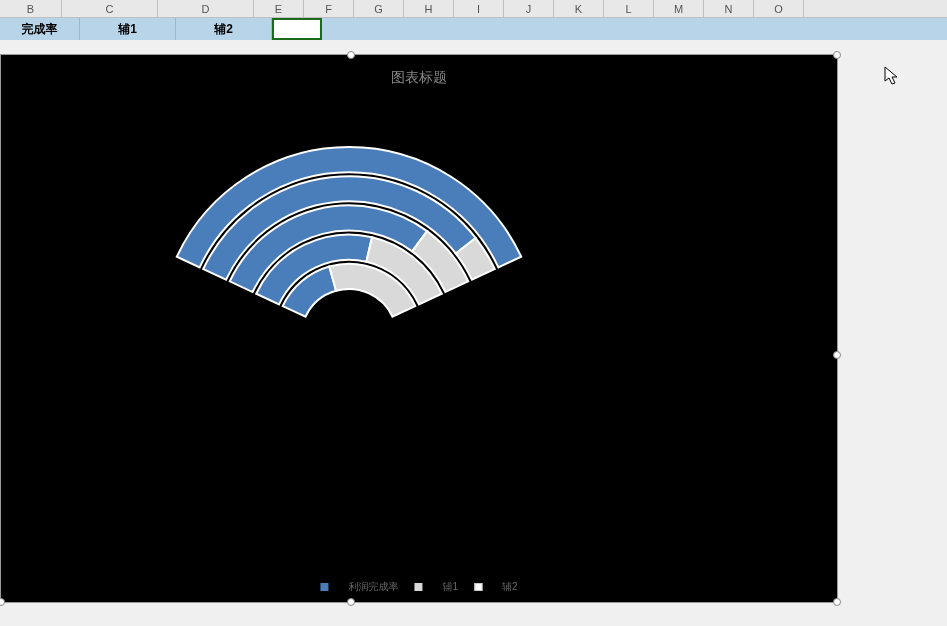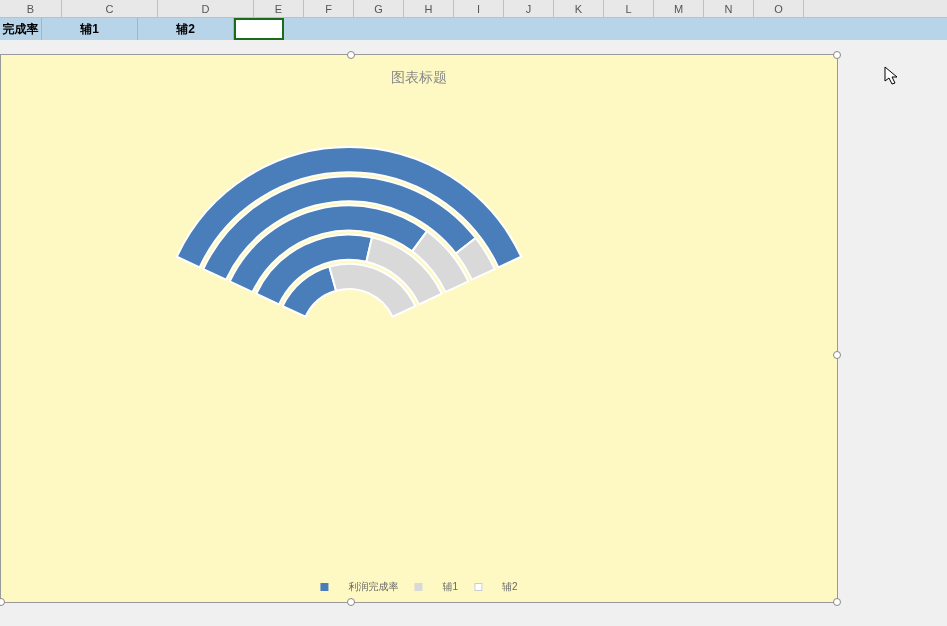--- a/index.html
+++ b/index.html
@@ -43,21 +43,21 @@
       background: #fff;
       position: relative;
       z-index: 2;
     }
     .chart-container {
       position: absolute;
       left: 0;
       top: 54px;
       width: 838px;
       height: 549px;
-      background: #fef9c3;
+      background: #000000;
       border: 1px solid #999;
     }
     .chart-title {
       text-align: center;
       font-size: 14px;
       color: #888;
       margin-top: 14px;
     }
     .chart-svg {
       display: block;
@@ -110,21 +110,21 @@
     <div class="col-header" style="width: 50px;">H</div>
     <div class="col-header" style="width: 50px;">I</div>
     <div class="col-header" style="width: 50px;">J</div>
     <div class="col-header" style="width: 50px;">K</div>
     <div class="col-header" style="width: 50px;">L</div>
     <div class="col-header" style="width: 50px;">M</div>
     <div class="col-header" style="width: 50px;">N</div>
     <div class="col-header" style="width: 50px;">O</div>
   </div>
 <div class="data-row" id="dataRow">
-    <div class="data-cell" style="width: 42px;">完成率</div>
+    <div class="data-cell" style="width: 80px;">完成率</div>
     <div class="data-cell" style="width: 96px;">辅1</div>
     <div class="data-cell" style="width: 96px;">辅2</div>
     <div class="data-cell active-cell" style="width: 50px;"></div>
   </div>
 
 <div class="chart-container">
   <div class="chart-title">图表标题</div>
   <svg class="chart-svg" id="chartSvg" width="700" height="460">
       <path d="M 107.8015204630365 169.70253026926713 A 190 190 0 0 1 452.19847953696353 169.70253026926713 L 429.35952330363995 180.35251046513275 A 164.8 164.8 0 0 0 130.64047669636005 180.35251046513275 Z" fill="#4a7ebb" stroke="#fff" stroke-width="2"></path>
       <path d="M 134.26570784450666 182.04298351209553 A 160.8 160.8 0 0 1 406.7121291799609 151.00163476763416 L 386.8542581890715 166.51630394584072 A 135.60000000000002 135.60000000000002 0 0 0 157.10466407783025 192.69296370796116 Z" fill="#4a7ebb" stroke="#fff" stroke-width="2"></path>

